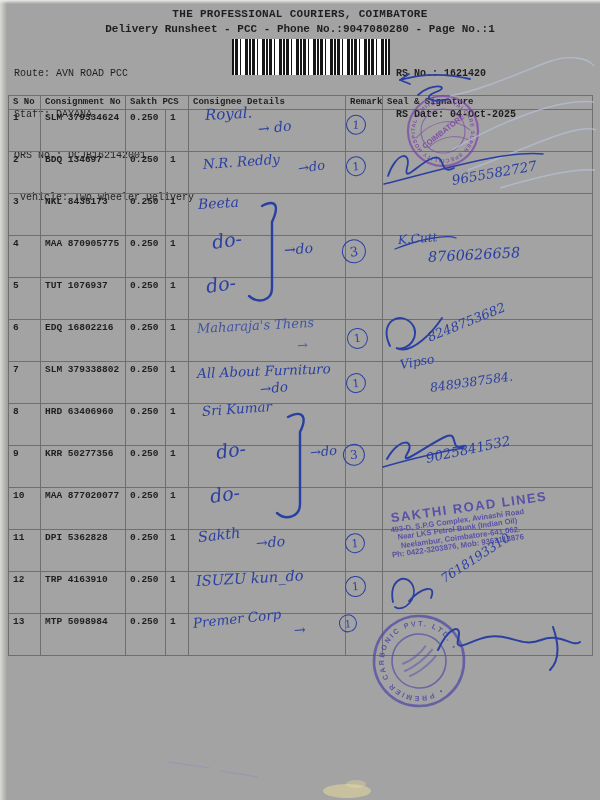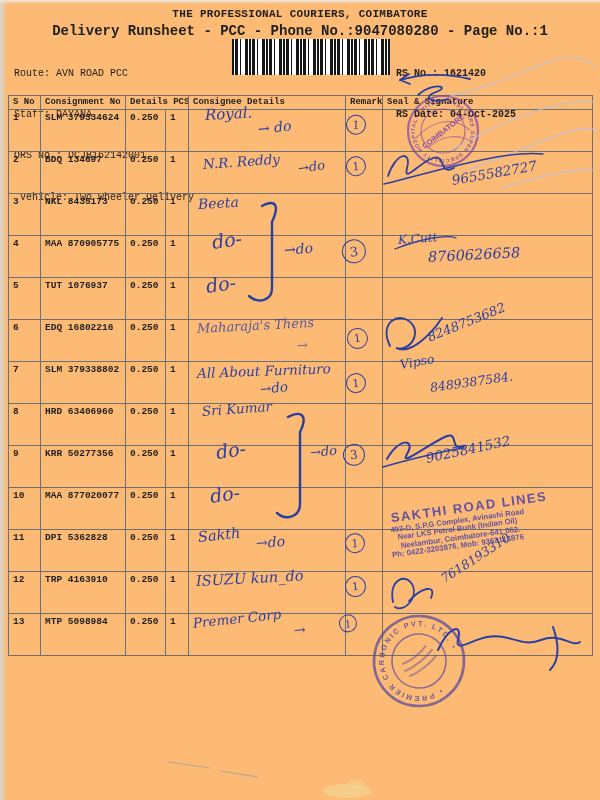--- a/index.html
+++ b/index.html
@@ -1,27 +1,27 @@
 <!DOCTYPE html>
 <html style="--ink: #2a3fa2; --stampP: #7b3fa8; --stampB: #4f46a6; --pencil: #b7c2dc; --paper: #fdfdfb;"><head>
 <meta charset="utf-8">
 <style>
   html,body{margin:0;padding:0;background:#e9e9e6;}
-  .page{position:relative;width:600px;height:800px;background:#fdba74;overflow:hidden;
+  .page{position:relative;width:600px;height:800px;background:#a3a3a3;overflow:hidden;
         font-family:"Liberation Mono",monospace;color:#1f1f1f;}
   .edge-left{position:absolute;left:0;top:0;width:7px;height:100%;
         background:linear-gradient(90deg,#d9d9d4,rgba(255,255,255,0));}
   .edge-top{position:absolute;left:0;top:0;width:100%;height:4px;
         background:linear-gradient(180deg,#eceae6,rgba(255,255,255,0));}
 
   
   .title{position:absolute;left:0;top:8px;width:600px;text-align:center;
          font-size:11px;font-weight:bold;letter-spacing:.3px;}
   .subtitle{position:absolute;left:0;top:23px;width:600px;text-align:center;
-         font-size:14px;font-weight:bold;}
+         font-size:11px;font-weight:bold;}
   .meta-left{position:absolute;left:14px;top:39px;font-size:10px;font-weight:normal;line-height:13.8px;white-space:pre;}
   .meta-right{position:absolute;left:396px;top:40px;font-size:10px;font-weight:bold;line-height:13.5px;white-space:pre;}
   .barcode{position:absolute;left:232px;top:39px;width:158px;height:36px;
     background:repeating-linear-gradient(90deg,#161616 0 2px,#fff 2px 3px,#161616 3px 6px,#fff 6px 8px,#161616 8px 9px,#fff 9px 13px,#161616 13px 16px,#fff 16px 17px);}
 
   
   table.runsheet{position:absolute;left:8px;top:95px;width:584px;border-collapse:collapse;table-layout:fixed;}
   table.runsheet th,table.runsheet td{border:1px solid #6f6f6f;vertical-align:top;
         font-size:9.5px;font-weight:bold;padding:2px 2px 0 4px;overflow:hidden;white-space:nowrap;}
   table.runsheet thead tr{height:14px;}
@@ -123,21 +123,21 @@
         <col style="width:40px">
         <col style="width:23px">
       <col style="width:157px">
         <col style="width:37px">
         <col style="width:210px">
     </colgroup>
     <thead>
       <tr>
         <th>S No</th>
         <th>Consignment No</th>
-        <th class="wp" colspan="2">Details  PCS</th>
+        <th class="wp" colspan="2">Sakth  PCS</th>
         <th>Consignee Details</th>
         <th>Remarks</th>
         <th>Seal &amp; Signature</th>
       </tr>
     </thead>
     <tbody>
         <tr>
           <td>1</td>
           <td>SLM 379334624</td>
           <td class="w">0.250</td>

